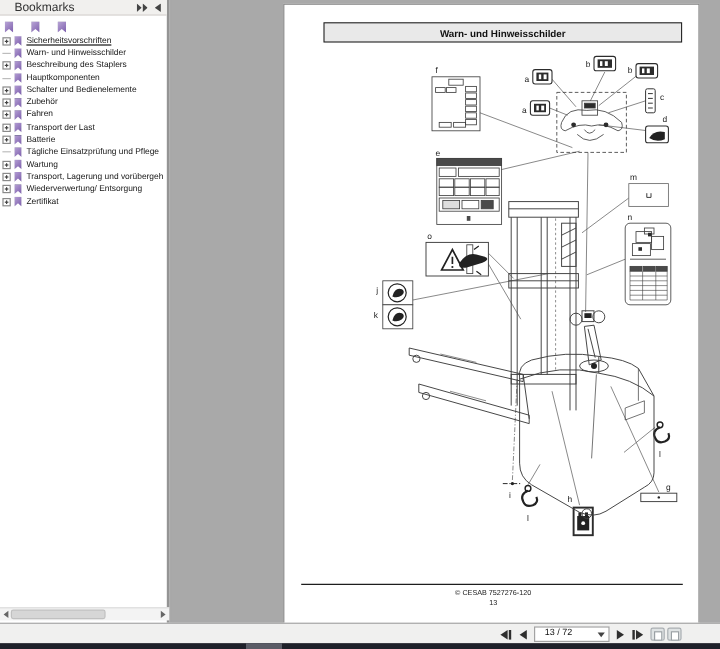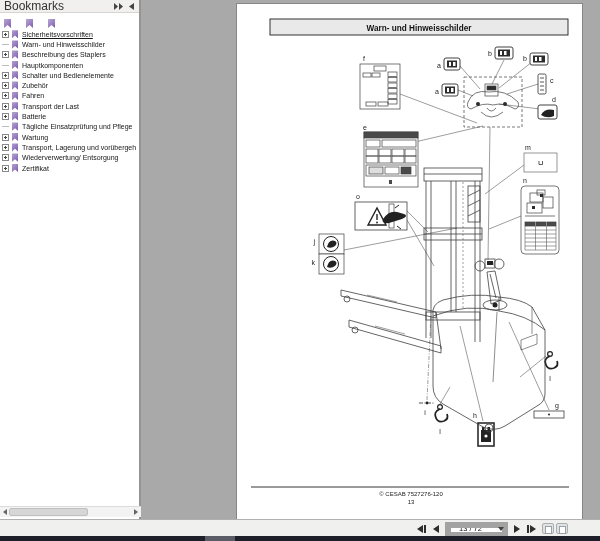--- a/index.html
+++ b/index.html
@@ -4,21 +4,21 @@
 <style>
   * { margin:0; padding:0; box-sizing:border-box; }
   html,body { width:600px; height:541px; overflow:hidden; background:#a9a9a9;
               font-family:"Liberation Sans", sans-serif; -webkit-user-select:none; user-select:none; }
 
   
   #bookmarks-panel { position:absolute; left:0; top:0; width:141px; height:519px;
                      background:#ffffff; border-right:2px solid #949494; }
   #panel-header { position:absolute; left:0; top:0; width:100%; height:13px;
                   background:#f1f0ee; border-bottom:1px solid #d7d5d2;
-                  font-size:12px; color:#333; line-height:13px; padding-left:4px; }
+                  font-size:10px; color:#333; line-height:13px; padding-left:12px; }
   #panel-header-icons { position:absolute; right:3px; top:3px; display:flex; gap:4px; }
   .hdr-ic { width:9px; height:7px; display:inline-block; }
 
   #panel-toolbar { position:absolute; left:0; top:14px; width:100%; height:13px; display:flex; gap:13px; padding-left:4px; }
   .tb-ribbon { width:9px; height:11px; position:relative; }
   .ribbon-shape { display:inline-block; width:7px; height:9px;
        background:linear-gradient(135deg,#b9a6d6,#7e5fae);
        clip-path:polygon(0 0,100% 0,100% 100%,50% 68%,0 100%);
        outline:1px solid #4c4177; }
 
@@ -52,21 +52,21 @@
   svg text { font-family:"Liberation Sans", sans-serif; }
 
   
   #bottom-toolbar { position:absolute; left:0; top:519px; width:600px; height:17px;
                     background:#f0f0ef; border-top:1px solid #b0b0b0; }
   .nav-btn { position:absolute; top:3px; height:11px; display:flex; align-items:center; gap:1px; cursor:default; }
   .tri-l { width:0; height:0; border-top:4px solid transparent; border-bottom:4px solid transparent; border-right:6px solid #2e2e2e; }
   .tri-r { width:0; height:0; border-top:4px solid transparent; border-bottom:4px solid transparent; border-left:6px solid #2e2e2e; }
   .bar-v { width:2px; height:8px; background:#2e2e2e; }
   #page-field { position:absolute; left:445px; top:2px; width:63px; height:13px;
-                background:#fff; border:6px solid #a3a3a3; font-size:7.5px; color:#111;
+                background:#fff; border:1px solid #a3a3a3; font-size:7.5px; color:#111;
                 padding:0 10px 4px 8px; font-family:"Liberation Sans", sans-serif; }
   #field-drop { position:absolute; left:498px; top:7px; width:0; height:0;
                 border-left:3px solid transparent; border-right:3px solid transparent; border-top:4px solid #444; }
   .view-ic { position:absolute; top:3px; width:12px; height:11px; border:1px solid #a9aeb2;
              border-radius:2px; background:#dfe3e4; }
   .view-ic::after { content:""; position:absolute; left:2px; top:2px; width:5px; height:6px; background:#fff; border:1px solid #9aa0a4; }
 
   
   #taskbar { position:absolute; left:0; top:536px; width:600px; height:5px; background:#1e2029; }
   #taskbar-item { position:absolute; left:205px; top:0; width:30px; height:5px; background:#5a5c66; }

